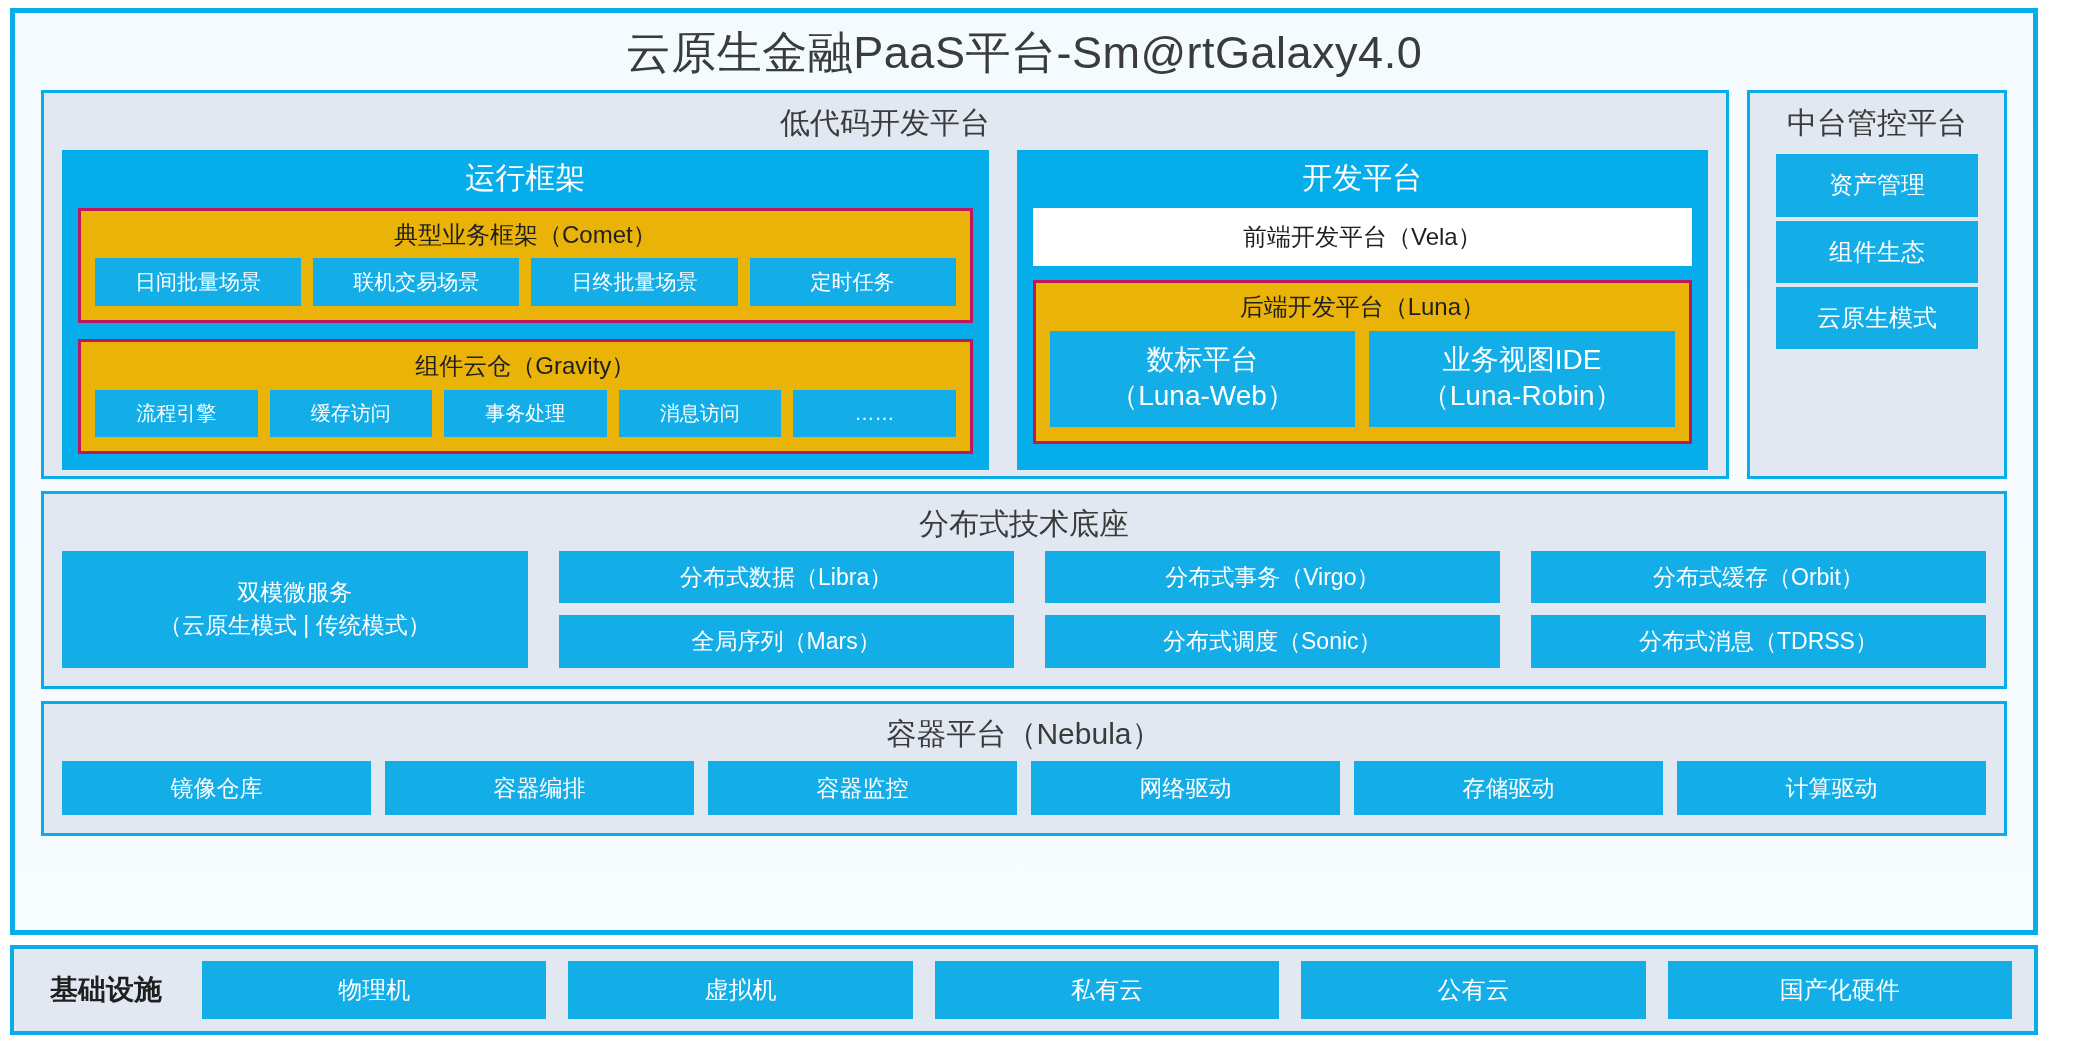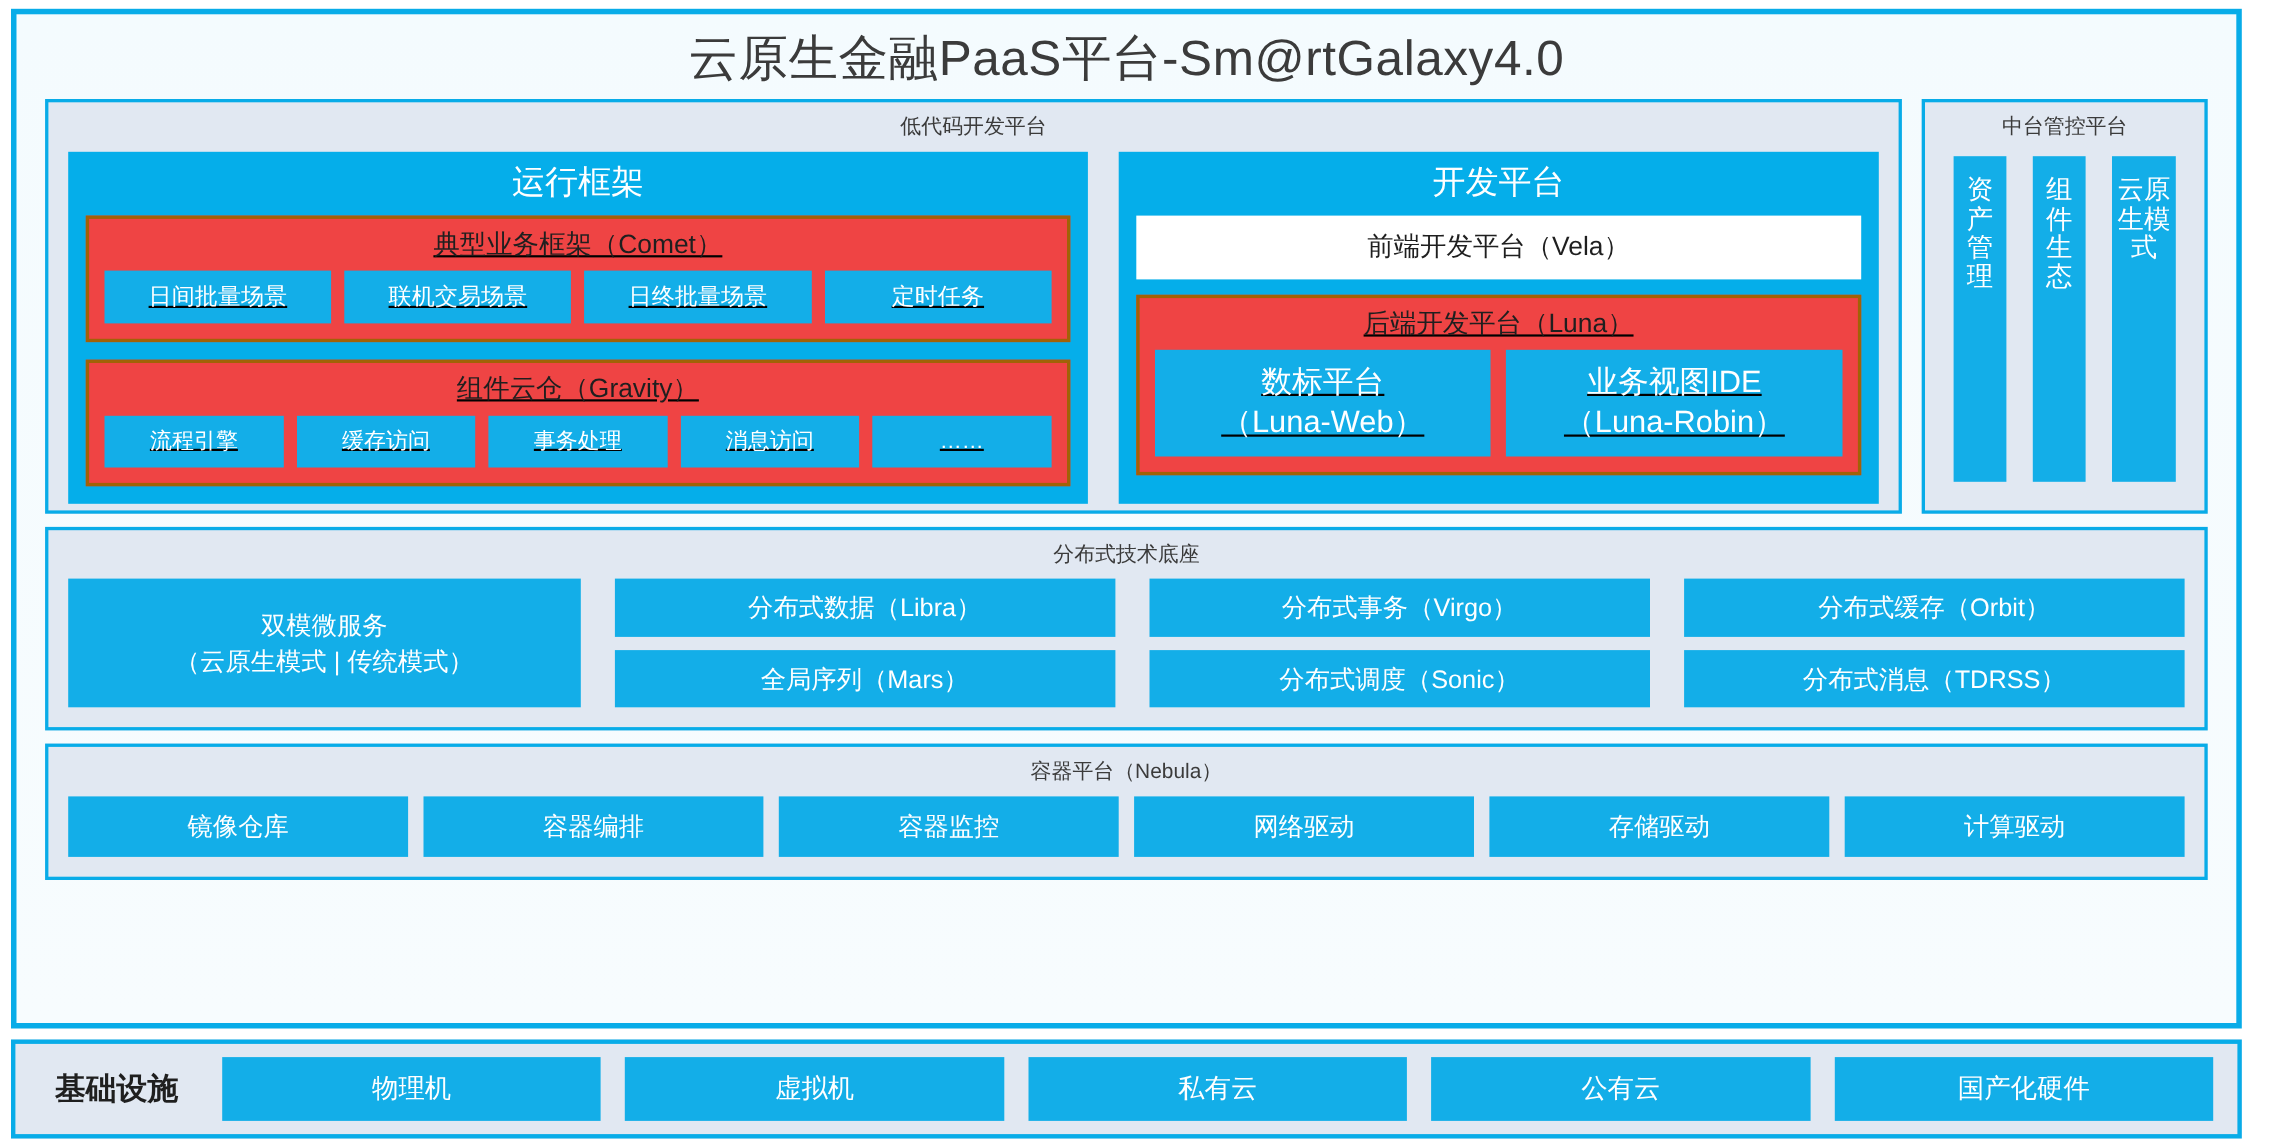--- a/index.html
+++ b/index.html
@@ -40,21 +40,21 @@
     line-height: 1.05;
   }
 
   
   .panel {
     background: #e1e8f2;
     border: 3px solid #08ACE8;
   }
   .panel-title {
     text-align: center;
-    font-size: 19px;
+    font-size: 30px;
     color: #3b3b3b;
     padding: 13px 0 11px 0;
     line-height: 1.1;
   }
 
   
   .row-top {
     display: flex;
     gap: 18px;
     align-items: stretch;
@@ -81,24 +81,23 @@
   .blue-card.devplat { flex: 1 1 auto; }
   .blue-card-title {
     text-align: center;
     color: #ffffff;
     font-size: 30px;
     padding: 12px 0 14px 0;
     line-height: 1.05;
   }
 
   .white-box {
-    background: #ef4444;
-    border: 3px solid #a16207;
+    background: #eab308;
+    border: 3px solid #be185d;
     padding: 0 14px 14px 14px;
-    text-decoration: underline;
   }
   .white-box-title {
     text-align: center;
     font-size: 24px;
     color: #1f1f1f;
     padding: 11px 0 10px 0;
     line-height: 1.1;
   }
 
   .chip-row { display: flex; gap: 12px; }
@@ -138,22 +137,22 @@
 
   
   .midoffice {
     flex: 0 0 260px;
     display: flex;
     flex-direction: column;
   }
   .midoffice-items {
     padding: 4px 26px 26px 26px;
     display: flex;
-    flex-direction: row;
-    gap: 24px;
+    flex-direction: column;
+    gap: 4px;
     flex: 1 1 auto;
   }
   .mo-chip {
     background: #13AEE8;
     color: #fff;
     font-size: 24px;
     text-align: center;
     padding: 18px 4px;
     line-height: 1.1;
   }

